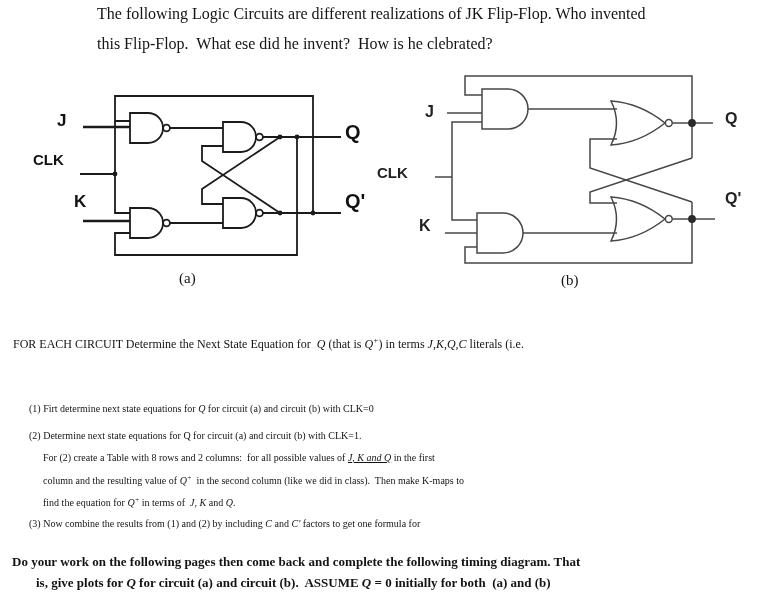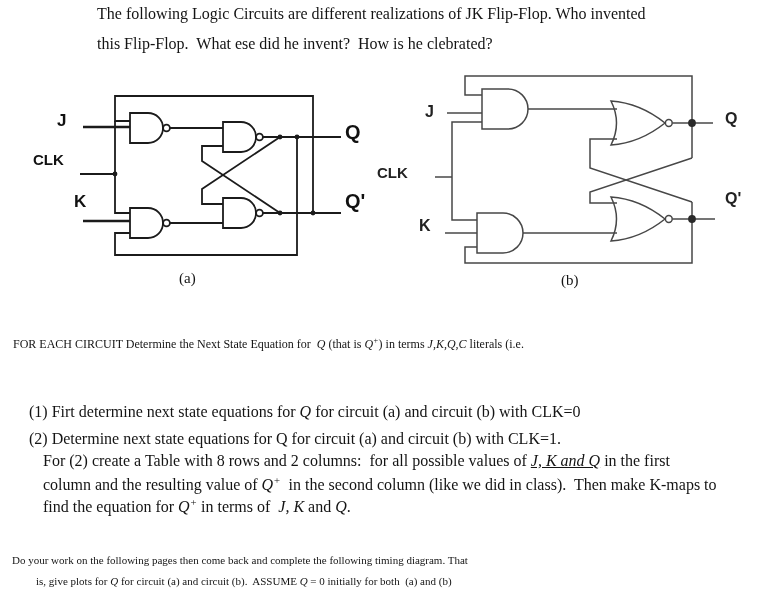--- a/index.html
+++ b/index.html
@@ -3,22 +3,22 @@
 <meta charset="utf-8">
 <style>
   html,body{margin:0;padding:0;}
   .page{position:relative;width:782px;height:599px;background:#ffffff;overflow:hidden;
         font-family:"Liberation Serif",serif;color:#141414;}
   .abs{position:absolute;white-space:pre;}
   .serif{font-family:"Liberation Serif",serif;}
   .sans{font-family:"Liberation Sans",sans-serif;}
   .hdr{font-size:16px;}
   .intro{font-size:12px;font-family:Liberation Serif, serif;}
-  .item{font-size:16px;}
-  .boldp{font-size:11px;font-weight:normal;}
+  .item{font-size:10px;}
+  .boldp{font-size:13px;font-weight:bold;}
   .caption{font-size:15px;}
   .lblA{font-weight:bold;color:#111;}
   .lblB{font-weight:600;color:#222;}
   sup{font-size:0.68em;}
   svg{position:absolute;left:0;top:0;}
 </style>
 </head>
 <body>
 
 <div class="page">
@@ -118,17 +118,18 @@
   <div class="abs sans lblB" style="left:725px;top:190px;font-size:16px;">Q'</div>
   <div class="abs serif caption" style="left:561px;top:272px;">(b)</div>
 
   <div class="abs intro" style="left:13px;top:336px;"><span>FOR EACH CIRCUIT Determine the Next State Equation for  </span><span style="font-style: italic;">Q</span><span> (that is </span><span style="font-style: italic;">Q</span><sup style="font-style: italic;">+</sup><span>) in terms </span><span style="font-style: italic;">J,K,Q,C</span><span> literals (i.e.</span></div>
 
   <div class="abs item" style="left:29px;top:403px;"><span>(1) Firt determine next state equations for </span><span style="font-style: italic;">Q</span><span> for circuit (a) and circuit (b) with CLK=0</span></div>
   <div class="abs item" style="left:29px;top:430px;"><span>(2) Determine next state equations for Q for circuit (a) and circuit (b) with CLK=1.</span></div>
   <div class="abs item" style="left:43px;top:452px;"><span>For (2) create a Table with 8 rows and 2 columns:  for all possible values of </span><span style="font-style: italic; text-decoration: underline;">J, K and Q</span><span> in the first</span></div>
   <div class="abs item" style="left:43px;top:474px;"><span>column and the resulting value of </span><span style="font-style: italic;">Q</span><sup style="font-style: italic;">+</sup><span>  in the second column (like we did in class).  Then make K-maps to</span></div>
   <div class="abs item" style="left:43px;top:496px;"><span>find the equation for </span><span style="font-style: italic;">Q</span><sup style="font-style: italic;">+</sup><span> in terms of  </span><span style="font-style: italic;">J, K</span><span> and </span><span style="font-style: italic;">Q</span><span>.</span></div>
+  <div class="abs item" style="left:29px;top:518px;"><span>(3) Now combine the results from (1) and (2) by including </span><span style="font-style: italic;">C</span><span> and </span><span style="font-style: italic;">C'</span><span> factors to get one formula for</span></div>
 
   <div class="abs boldp" style="left:12px;top:554px;"><span>Do your work on the following pages then come back and complete the following timing diagram. That</span></div>
   <div class="abs boldp" style="left:12px;top:575px;margin-left:24px;"><span>is, give plots for </span><span style="font-style: italic;">Q</span><span> for circuit (a) and circuit (b).  ASSUME </span><span style="font-style: italic;">Q</span><span> = 0 initially for both  (a) and (b)</span></div>
 
 </div>
 
 </body></html>

